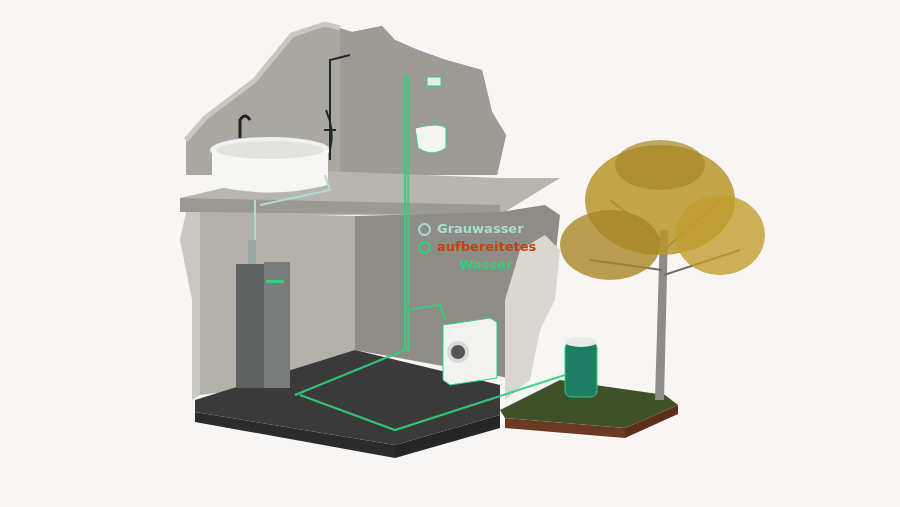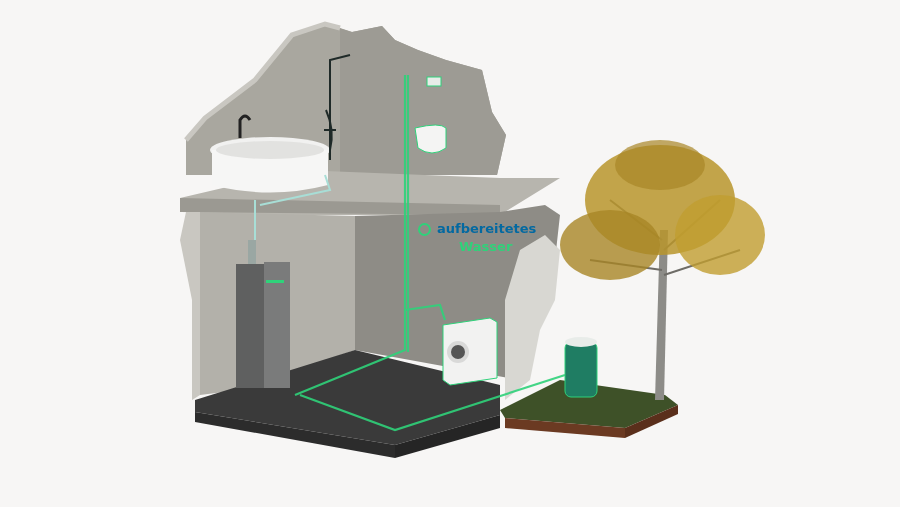--- a/index.html
+++ b/index.html
@@ -98,19 +98,23 @@
     <path d="M662 240 L610 200 M664 250 L720 200 M662 270 L590 260 M664 275 L740 250" stroke="#6e6c67" stroke-width="2"></path>
     <ellipse cx="660" cy="200" rx="75" ry="55" fill="#b8952c" opacity="0.85"></ellipse>
     <ellipse cx="610" cy="245" rx="50" ry="35" fill="#a88626" opacity="0.8"></ellipse>
     <ellipse cx="720" cy="235" rx="45" ry="40" fill="#c19d30" opacity="0.8"></ellipse>
     <ellipse cx="660" cy="165" rx="45" ry="25" fill="#a88626" opacity="0.7"></ellipse>
   </g>
 </svg>
 
 <div class="legend">
   <div class="legend-row">
+    <span class="legend-ring" style="border-color:#a8ded6"></span>
+    <span style="color:#a8ded6">Grauwasser</span>
+  </div>
+  <div class="legend-row">
     <span class="legend-ring" style="border-color:#2fd27a"></span>
-    <span style="color:#0369a1">aufbereitetes</span>
+    <span style="color:#c2410c">aufbereitetes</span>
   </div>
   <div class="legend-row legend-indent">
     <span style="color:#2fd27a">Wasser</span>
   </div>
 </div>
 
 </body></html>

